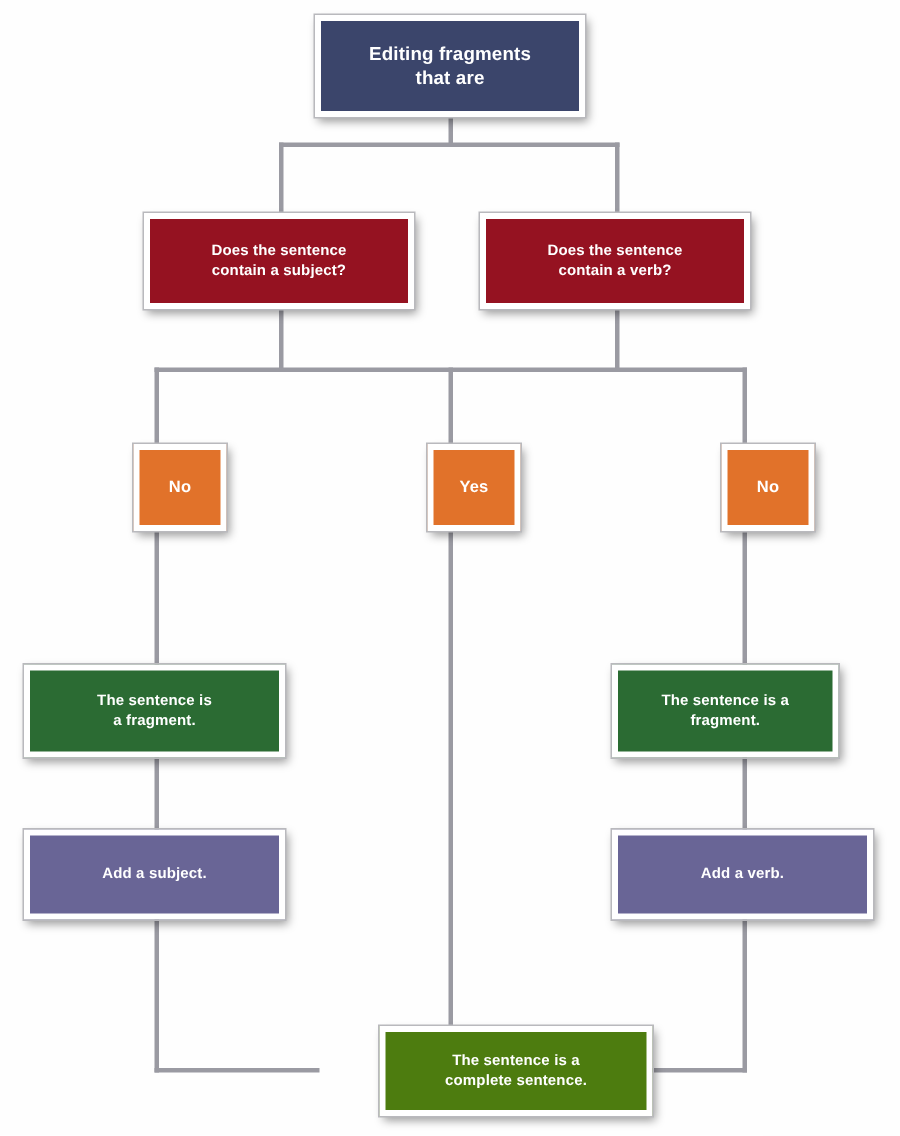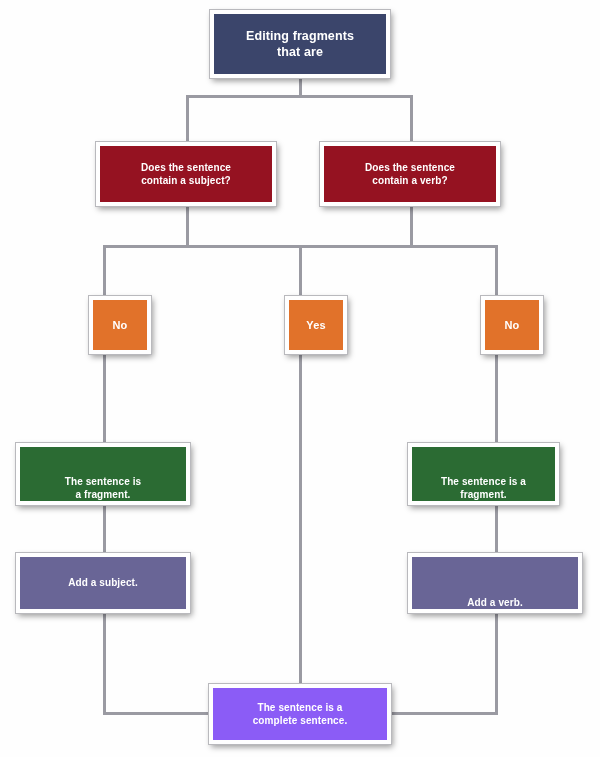--- a/index.html
+++ b/index.html
@@ -43,23 +43,23 @@
     line-height: 1.32;
     letter-spacing: 0.1px;
     box-shadow: 2px 3px 6px rgba(0,0,0,0.40);
     -webkit-font-smoothing: antialiased;
   }
   .node span { display: block; padding: 0 16px; }
 
   .navy   { background: #3b456b; }
   .maroon { background: #951221; }
   .orange { background: #e1722a; }
-  .green  { background: #2b6b33; align-items: flex-end; }
+  .green  { background: #2b6b33; }
   .purple { background: #696596; }
-  .gold   { background: #8b5cf6; }
+  .gold   { background: #4d7c0f; margin-left: 44px; }
 
   .fs13 { font-size: 12.5px; }
   .fs12 { font-size: 10px; }
   .fs11 { font-size: 11px; margin-left: 17px; }
 </style>
 </head>
 <body>
 
 <div id="canvas">
 
@@ -139,21 +139,21 @@
   </div>
 
   <div class="node green fs12" style="left:408px; top:443px; width:151px; height:62px;">
     <span>The sentence is a fragment.</span>
   </div>
 
   <div class="node purple fs12" style="left:16px; top:553px; width:174px; height:60px;">
     <span>Add a subject.</span>
   </div>
 
-  <div class="node purple fs12" style="left:408px; top:553px; width:174px; height:60px;align-items:flex-end;">
+  <div class="node purple fs12" style="left:408px; top:553px; width:174px; height:60px;">
     <span>Add a verb.</span>
   </div>
 
   <div class="node gold fs12" style="left:209px; top:684px; width:182px; height:60px;">
     <span>
       <span>The sentence is a</span>
       <span>complete sentence.</span>
     </span>
   </div>
 

